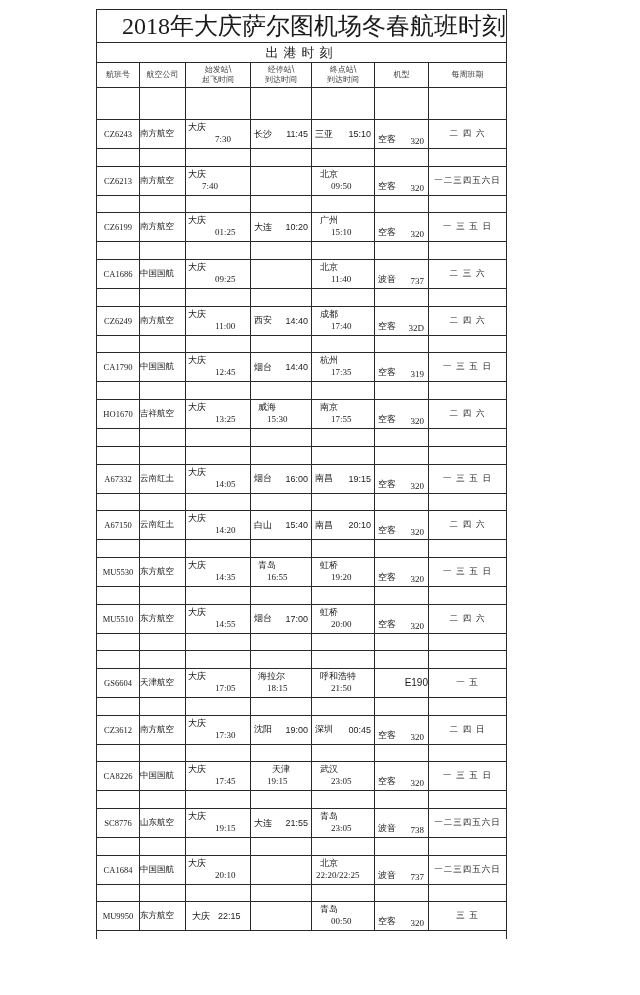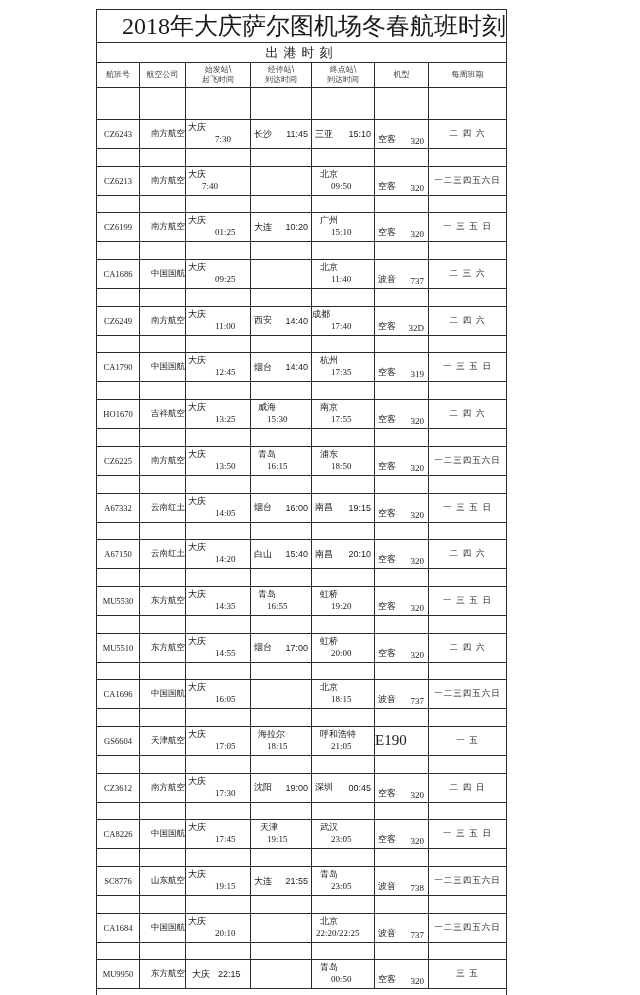--- a/index.html
+++ b/index.html
@@ -8,31 +8,31 @@
   .sheet { position:absolute; left:96px; top:9px; width:410px; }
   table { border-collapse:collapse; width:410px; table-layout:fixed; }
   td { border:1.5px solid #2a2a2a; padding:0; vertical-align:middle; overflow:hidden; white-space:nowrap; }
   .title { height:32px; text-align:right; font-family:"Liberation Serif","DejaVu Serif",serif; font-size:24px; letter-spacing:0px;padding-left:25px; }
   .subtitle { height:19px; text-align:center; font-family:"DejaVu Sans",sans-serif; font-size:13px; letter-spacing:5px; }
   .hdr td { height:24px; text-align:center; font-family:"DejaVu Sans",sans-serif; font-size:8px; color:#444; line-height:10px; }
   .blank td { height:31px; }
   .row td { height:28px; font-size:8.5px; }
   .spacer td { height:16.7px; }
   .code { text-align:center; font-family:"Liberation Serif",serif; font-size:9px; }
-  .airline { text-align:right; font-family:"DejaVu Sans",sans-serif; font-size:9px; }
+  .airline { text-align:left; font-family:"DejaVu Sans",sans-serif; font-size:9px; }
   .cell2 { position:relative; }
   .st-top { position:absolute; left:2px; top:1px; font-family:"DejaVu Sans",sans-serif; font-size:9px; }
   .tm-bot { position:absolute; top:14px; font-family:"Liberation Serif",serif; font-size:9px; }
   .inline { display:flex; justify-content:space-between; padding:0 3px; align-items:center; }
   .inline .st { font-family:"DejaVu Sans",sans-serif; font-size:9px; }
   .inline .tm { font-family:Liberation Sans, sans-serif; font-size:9px; }
   .plane { position:relative; }
   .plane .pl { position:absolute; left:3px; bottom:2px; font-family:Liberation Mono, monospace; font-size:9px; }
   .plane .num { position:absolute; right:4px; bottom:2px; font-family:"Liberation Serif",serif; font-size:9px; }
-  .plane .center { display:block; text-align:left; font-family:Liberation Serif, serif; font-size:15px; }
+  .plane .center { display:block; text-align:right; font-family:Liberation Sans, sans-serif; font-size:10px; }
   .days { text-align:center; font-family:"DejaVu Sans",sans-serif; font-size:9px; letter-spacing:1px; }
   .foot td { height:8px; border-bottom:none; }
 </style>
 </head>
 <body>
 
 <div class="sheet">
   <table>
     <colgroup>
       <col style="width:43px">
@@ -204,21 +204,21 @@
             <span class="st-top">大庆</span>
             <span class="tm-bot" style="left:29px">11:00</span>
           </td>
           <td class="cell2">
             <div class="inline">
               <span class="st">西安</span>
               <span class="tm">14:40</span>
             </div>
           </td>
           <td class="cell2">
-            <span class="st-top" style="left:0">成都</span>
+            <span class="st-top" style="left:8px">成都</span>
             <span class="tm-bot" style="left:19px">17:40</span>
           </td>
           <td class="plane">
             <span class="pl">空客</span>
             <span class="num">32D</span>
           </td>
           <td class="days">二 四 六</td>
         </tr>
         <tr class="spacer">
           <td></td>
@@ -284,41 +284,20 @@
         </tr>
         <tr class="spacer">
           <td></td>
           <td></td>
           <td></td>
           <td></td>
           <td></td>
           <td></td>
           <td></td>
         </tr>
-        <tr class="row">
-          <td class="code">CZ6225</td>
-          <td class="airline">南方航空</td>
-          <td class="cell2">
-            <span class="st-top">大庆</span>
-            <span class="tm-bot" style="left:29px">13:50</span>
-          </td>
-          <td class="cell2">
-            <span class="st-top" style="left:7px">青岛</span>
-            <span class="tm-bot" style="left:16px">16:15</span>
-          </td>
-          <td class="cell2">
-            <span class="st-top" style="left:8px">浦东</span>
-            <span class="tm-bot" style="left:19px">18:50</span>
-          </td>
-          <td class="plane">
-            <span class="pl">空客</span>
-            <span class="num">320</span>
-          </td>
-          <td class="days">一二三四五六日</td>
-        </tr>
         <tr class="spacer">
           <td></td>
           <td></td>
           <td></td>
           <td></td>
           <td></td>
           <td></td>
           <td></td>
         </tr>
         <tr class="row">
@@ -444,38 +423,20 @@
         </tr>
         <tr class="spacer">
           <td></td>
           <td></td>
           <td></td>
           <td></td>
           <td></td>
           <td></td>
           <td></td>
         </tr>
-        <tr class="row">
-          <td class="code">CA1696</td>
-          <td class="airline">中国国航</td>
-          <td class="cell2">
-            <span class="st-top">大庆</span>
-            <span class="tm-bot" style="left:29px">16:05</span>
-          </td>
-          <td class="cell2"></td>
-          <td class="cell2">
-            <span class="st-top" style="left:8px">北京</span>
-            <span class="tm-bot" style="left:19px">18:15</span>
-          </td>
-          <td class="plane">
-            <span class="pl">波音</span>
-            <span class="num">737</span>
-          </td>
-          <td class="days">一二三四五六日</td>
-        </tr>
         <tr class="spacer">
           <td></td>
           <td></td>
           <td></td>
           <td></td>
           <td></td>
           <td></td>
           <td></td>
         </tr>
         <tr class="row">
@@ -484,21 +445,21 @@
           <td class="cell2">
             <span class="st-top">大庆</span>
             <span class="tm-bot" style="left:29px">17:05</span>
           </td>
           <td class="cell2">
             <span class="st-top" style="left:7px">海拉尔</span>
             <span class="tm-bot" style="left:16px">18:15</span>
           </td>
           <td class="cell2">
             <span class="st-top" style="left:8px">呼和浩特</span>
-            <span class="tm-bot" style="left:19px">21:05</span>
+            <span class="tm-bot" style="left:19px">21:50</span>
           </td>
           <td class="plane">
             <span class="center">E190</span>
           </td>
           <td class="days">一 五</td>
         </tr>
         <tr class="spacer">
           <td></td>
           <td></td>
           <td></td>
@@ -542,21 +503,21 @@
           <td></td>
         </tr>
         <tr class="row">
           <td class="code">CA8226</td>
           <td class="airline">中国国航</td>
           <td class="cell2">
             <span class="st-top">大庆</span>
             <span class="tm-bot" style="left:29px">17:45</span>
           </td>
           <td class="cell2">
-            <span class="st-top" style="left:9px">天津</span>
+            <span class="st-top" style="left:21px">天津</span>
             <span class="tm-bot" style="left:16px">19:15</span>
           </td>
           <td class="cell2">
             <span class="st-top" style="left:8px">武汉</span>
             <span class="tm-bot" style="left:19px">23:05</span>
           </td>
           <td class="plane">
             <span class="pl">空客</span>
             <span class="num">320</span>
           </td>

